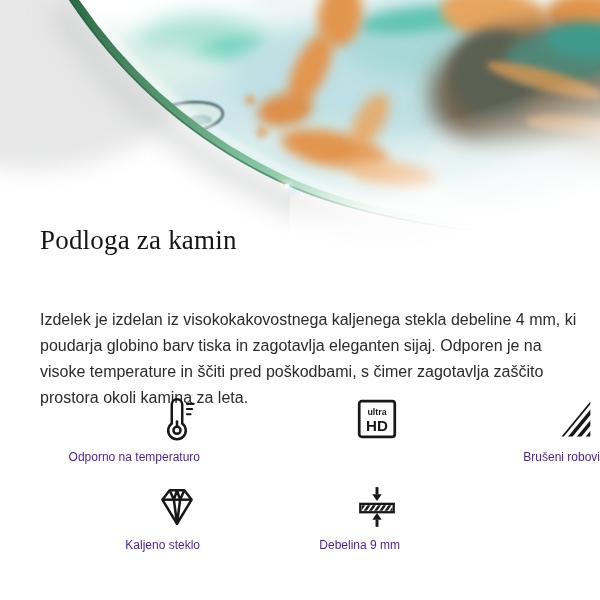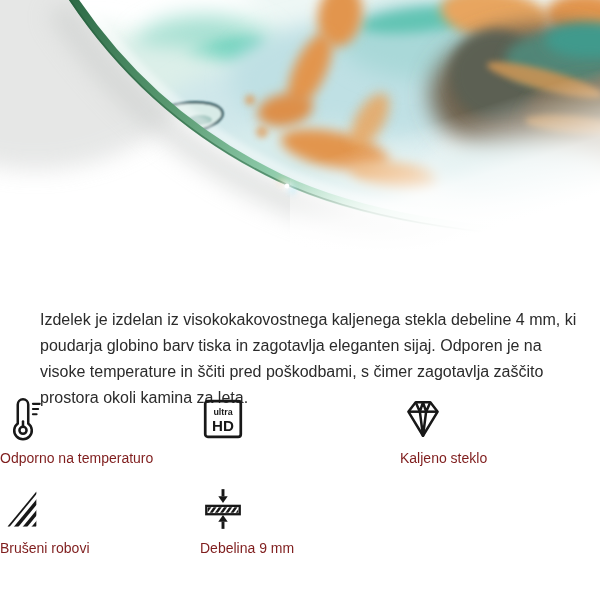--- a/index.html
+++ b/index.html
@@ -7,23 +7,23 @@
         font-family:"Liberation Sans",sans-serif;}
   .hero{position:absolute;left:0;top:0;width:600px;height:250px;}
   .hero svg{display:block;}
   .headline{position:absolute;left:40px;top:221px;margin:0;font-family:"Liberation Serif",serif;
             font-weight:400;font-size:27px;line-height:38px;color:#161616;letter-spacing:.2px;}
   .headline span{display:block;}
   .desc{position:absolute;left:40px;top:307px;width:540px;margin:0;font-size:16px;
         line-height:26px;color:#2b2b2b;}
   .features{position:absolute;left:0;top:392px;width:600px;display:grid;
             grid-template-columns:repeat(3,200px);row-gap:16px;}
-  .feature{display:flex;flex-direction:column;align-items:flex-start;}
+  .feature{display:flex;flex-direction:column;align-items:flex-end;}
   .icon-box{height:54px;display:flex;align-items:center;justify-content:center;}
-  .feature-label{margin-top:4px;font-size:14px;color:#7f1d1d;}
+  .feature-label{margin-top:4px;font-size:12px;color:#4c1d95;}
   .fsvg{stroke:#181818;fill:none;stroke-width:2.4;}
 </style>
 </head>
 <body>
 
 <div class="page">
 
   <figure class="hero" style="margin:0" aria-label="Okroglo kaljeno steklo z abstraktnim marmornim tiskom">
     <svg width="600" height="250" viewBox="0 0 600 250">
       <defs>
@@ -117,20 +117,21 @@
         <circle cx="-6" cy="-2" r="4" fill="#ffd9a8" opacity="0.4" filter="url(#soft3)"></circle>
         <line x1="-40" y1="0" x2="40" y2="0" stroke="#ffffff" stroke-width="2.6" filter="url(#tiny)"></line>
         <line x1="0" y1="-13" x2="0" y2="13" stroke="#ffffff" stroke-width="2.2" filter="url(#tiny)"></line>
         <circle r="5" fill="#ffffff" opacity="0.7" filter="url(#soft3)"></circle>
         <circle r="2.4" fill="#ffffff"></circle>
       </g>
     </svg>
   </figure>
 
   <h1 class="headline">
+    <span>Podloga za kamin</span>
   </h1>
 
   <p class="desc">Izdelek je izdelan iz visokokakovostnega kaljenega stekla debeline 4 mm, ki poudarja globino barv tiska in zagotavlja eleganten sijaj. Odporen je na visoke temperature in ščiti pred poškodbami, s čimer zagotavlja zaščito prostora okoli kamina za leta.</p>
 
   <div class="features">
 
     <div class="feature">
       <div class="icon-box">
         <svg class="fsvg" width="46" height="46" viewBox="0 0 44 44" stroke-linecap="round">
           <path d="M17,8.2 a5,5 0 0 1 10,0 V26.3 a8.4,8.4 0 1 1 -10,0 Z"></path>
@@ -147,50 +148,50 @@
     <div class="feature">
       <div class="icon-box">
         <svg width="46" height="46" viewBox="0 0 44 44">
           <rect x="5" y="5" width="34" height="34" rx="2.5" fill="none" stroke="#181818" stroke-width="2.6"></rect>
           <text x="22" y="18.5" text-anchor="middle" font-family="Liberation Sans, sans-serif" font-size="8.5" font-weight="bold" fill="#181818">ultra</text>
           <text x="22" y="33" text-anchor="middle" font-family="Liberation Sans, sans-serif" font-size="14.5" font-weight="bold" fill="#181818">HD</text>
         </svg>
       </div>
     </div>
 
-
-    <div class="feature">
-      <div class="icon-box">
-        <svg class="fsvg" width="46" height="46" viewBox="0 0 44 44" stroke-width="2.2" stroke-linejoin="round">
-          <path d="M8,15 L15,6 H29 L36,15 L22,38 Z"></path>
-          <path d="M8,15 H36"></path>
-          <path d="M15,6 L19,15 L22,6 L25,15 L29,6"></path>
-          <path d="M19,15 L22,38 L25,15"></path>
-        </svg>
-      </div>
-      <div class="feature-label">Kaljeno steklo</div>
-    </div>
 
     <div class="feature">
       <div class="icon-box">
         <svg width="46" height="46" viewBox="0 0 44 44">
           <defs>
               <clipPath id="clipTri">
                 <path d="M7,39 L35,5 L35,39 Z"></path>
               </clipPath>
             </defs>
           <g clip-path="url(#clipTri)" stroke="#181818" stroke-width="3.4">
             <line x1="7" y1="39" x2="35" y2="5"></line>
             <line x1="12" y1="43.2" x2="40" y2="9.2"></line>
             <line x1="17" y1="47.4" x2="45" y2="13.4"></line>
             <line x1="22" y1="51.6" x2="50" y2="17.6"></line>
           </g>
         </svg>
       </div>
       <div class="feature-label">Brušeni robovi</div>
+    </div>
+
+    <div class="feature">
+      <div class="icon-box">
+        <svg class="fsvg" width="46" height="46" viewBox="0 0 44 44" stroke-width="2.2" stroke-linejoin="round">
+          <path d="M8,15 L15,6 H29 L36,15 L22,38 Z"></path>
+          <path d="M8,15 H36"></path>
+          <path d="M15,6 L19,15 L22,6 L25,15 L29,6"></path>
+          <path d="M19,15 L22,38 L25,15"></path>
+        </svg>
+      </div>
+      <div class="feature-label">Kaljeno steklo</div>
     </div>
 
     <div class="feature">
       <div class="icon-box">
         <svg width="46" height="46" viewBox="0 0 44 44">
           <defs>
               <clipPath id="clipBar">
                 <rect x="7.3" y="20.3" width="29.4" height="5.4"></rect>
               </clipPath>
             </defs>

